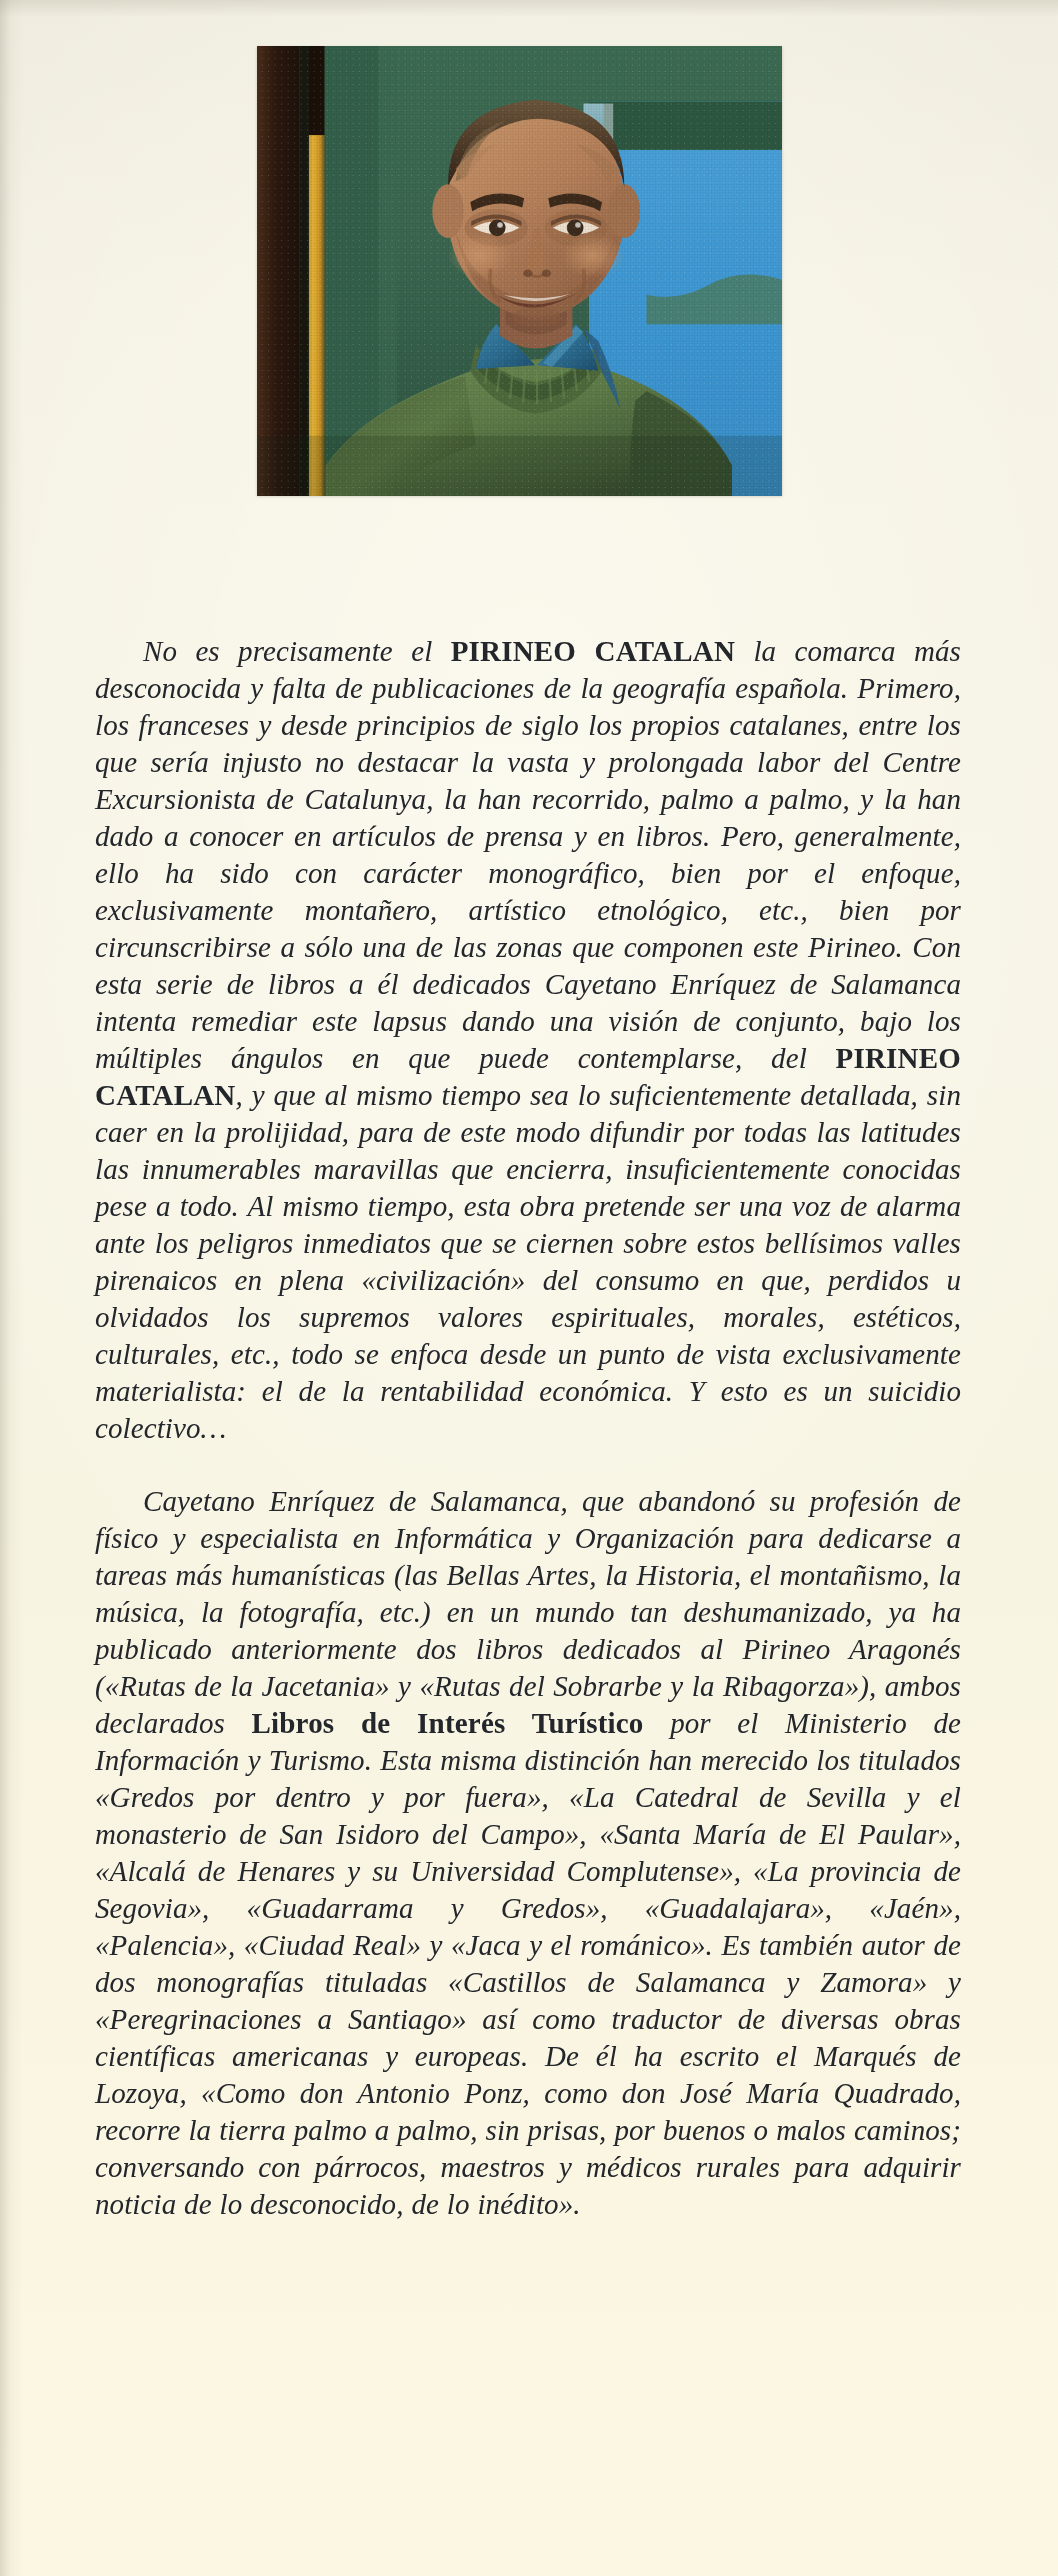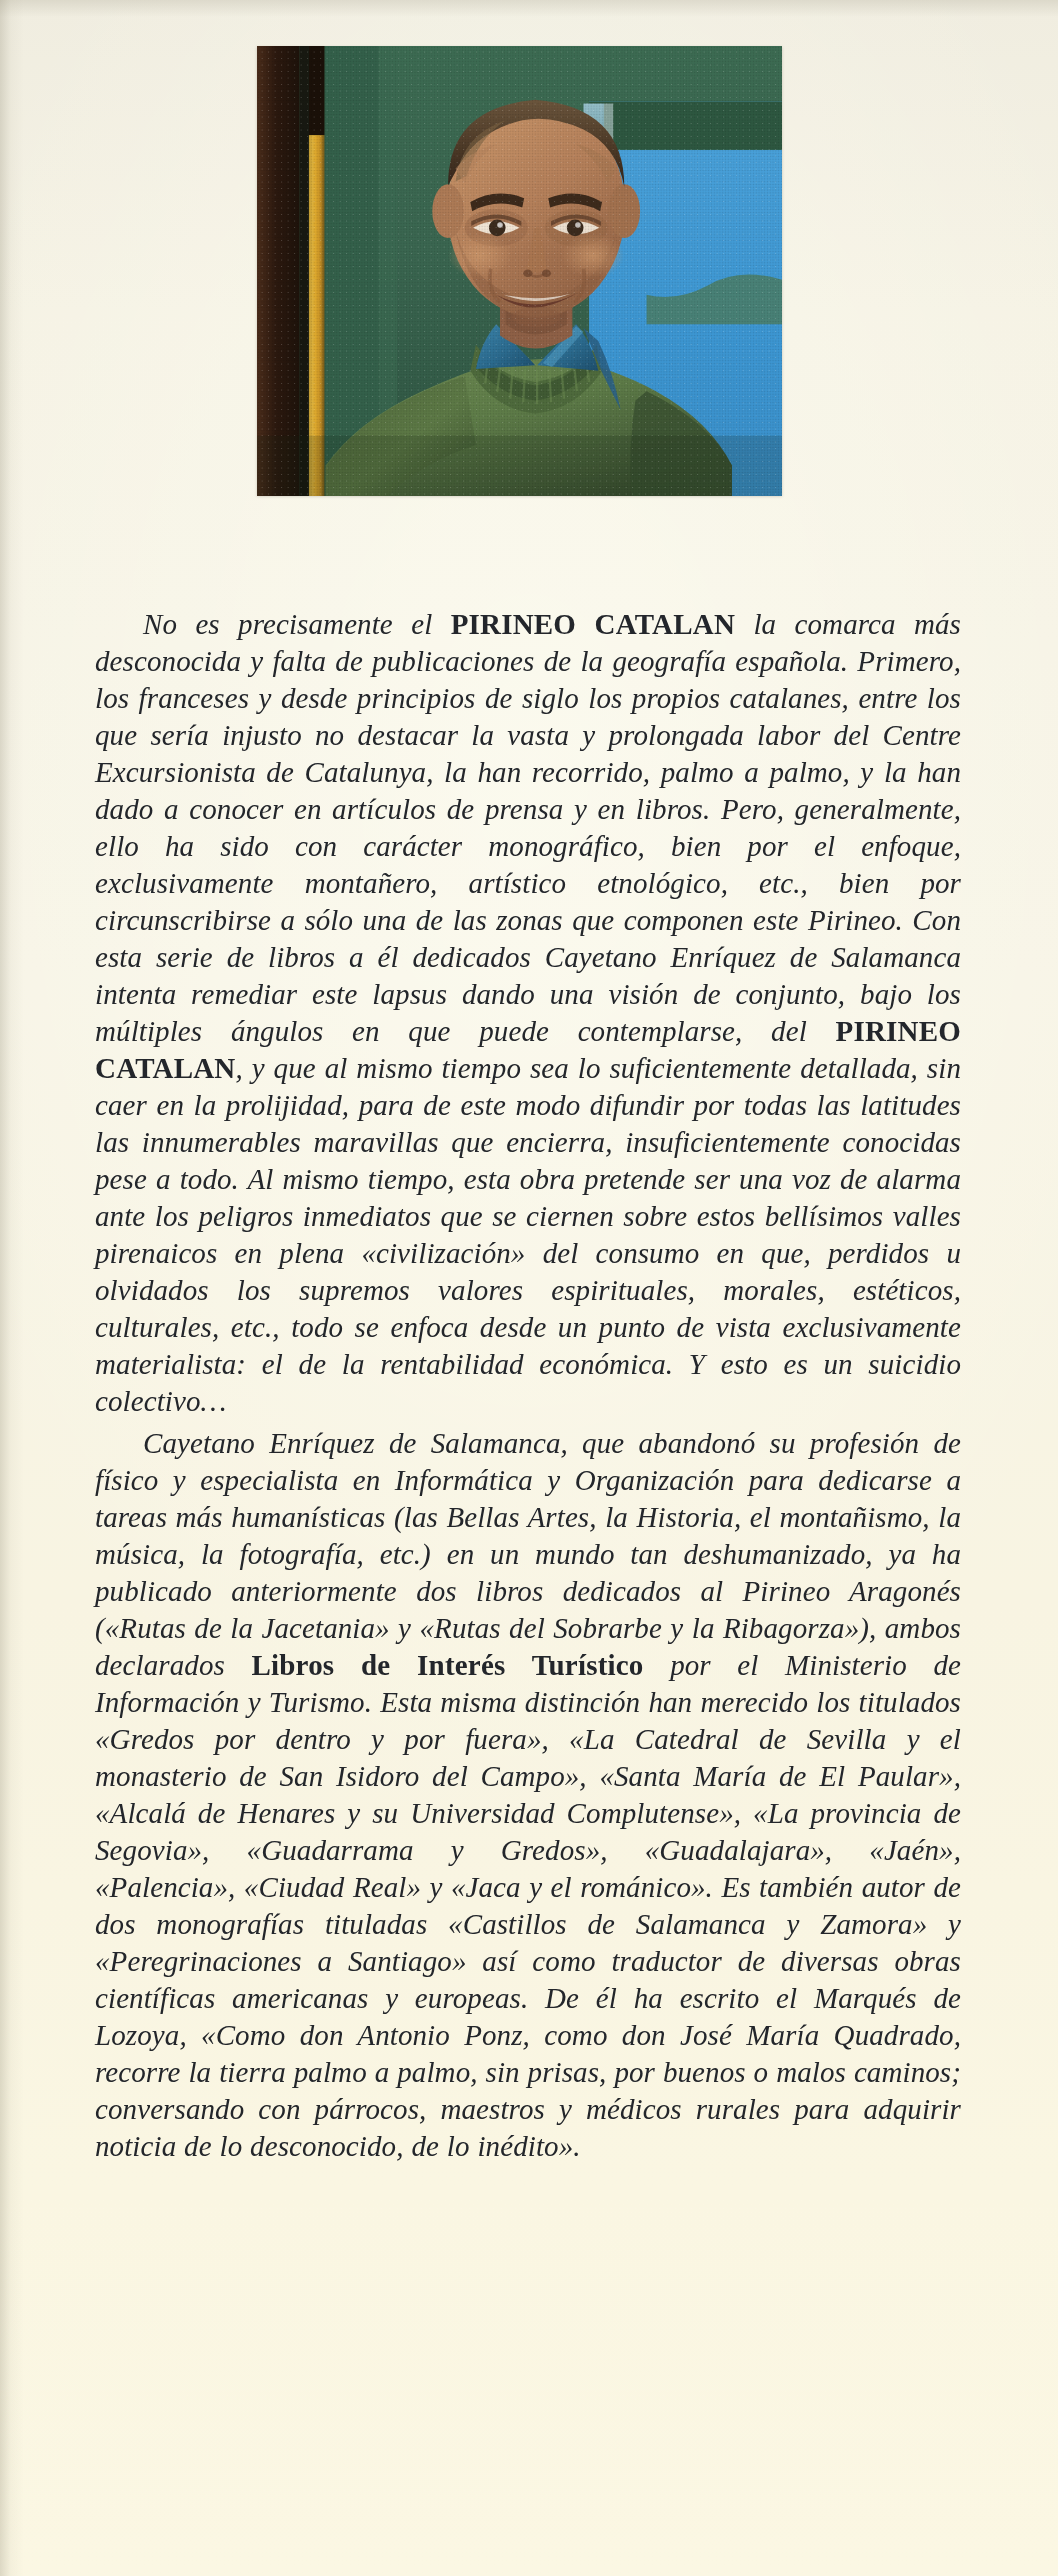--- a/index.html
+++ b/index.html
@@ -73,36 +73,36 @@
       radial-gradient(rgba(255,255,255,0.22) 0.6px, rgba(0,0,0,0) 0.8px);
     background-size: 6.5px 6.5px;
     background-position: 1.9px 2.8px;
     pointer-events: none;
   }
 
   
   #body-text {
     position: absolute;
     left: 95px;
-    top: 606px;
+    top: 633px;
     width: 866px;
   }
 
   .para {
     font-style: italic;
     font-size: 29px;
     line-height: 37px;
     text-align: justify;
     color: #23262b;
     margin: 0;
     text-indent: 48px;
     letter-spacing: 0.1px;
     word-spacing: 0.5px;
   }
-  .para + .para { margin-top: 5px; }
+  .para + .para { margin-top: 36px; }
   .para b {
     font-style: normal;
     font-weight: bold;
     letter-spacing: 0.2px;
   }
 </style>
 </head>
 <body>
 
 <div id="page" style="background-color: rgb(245, 242, 228);">

